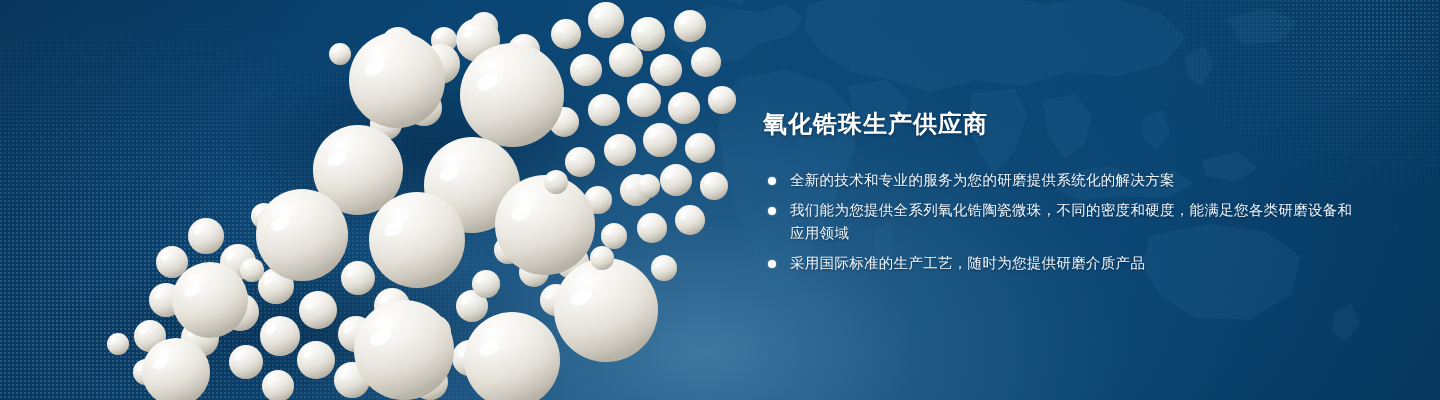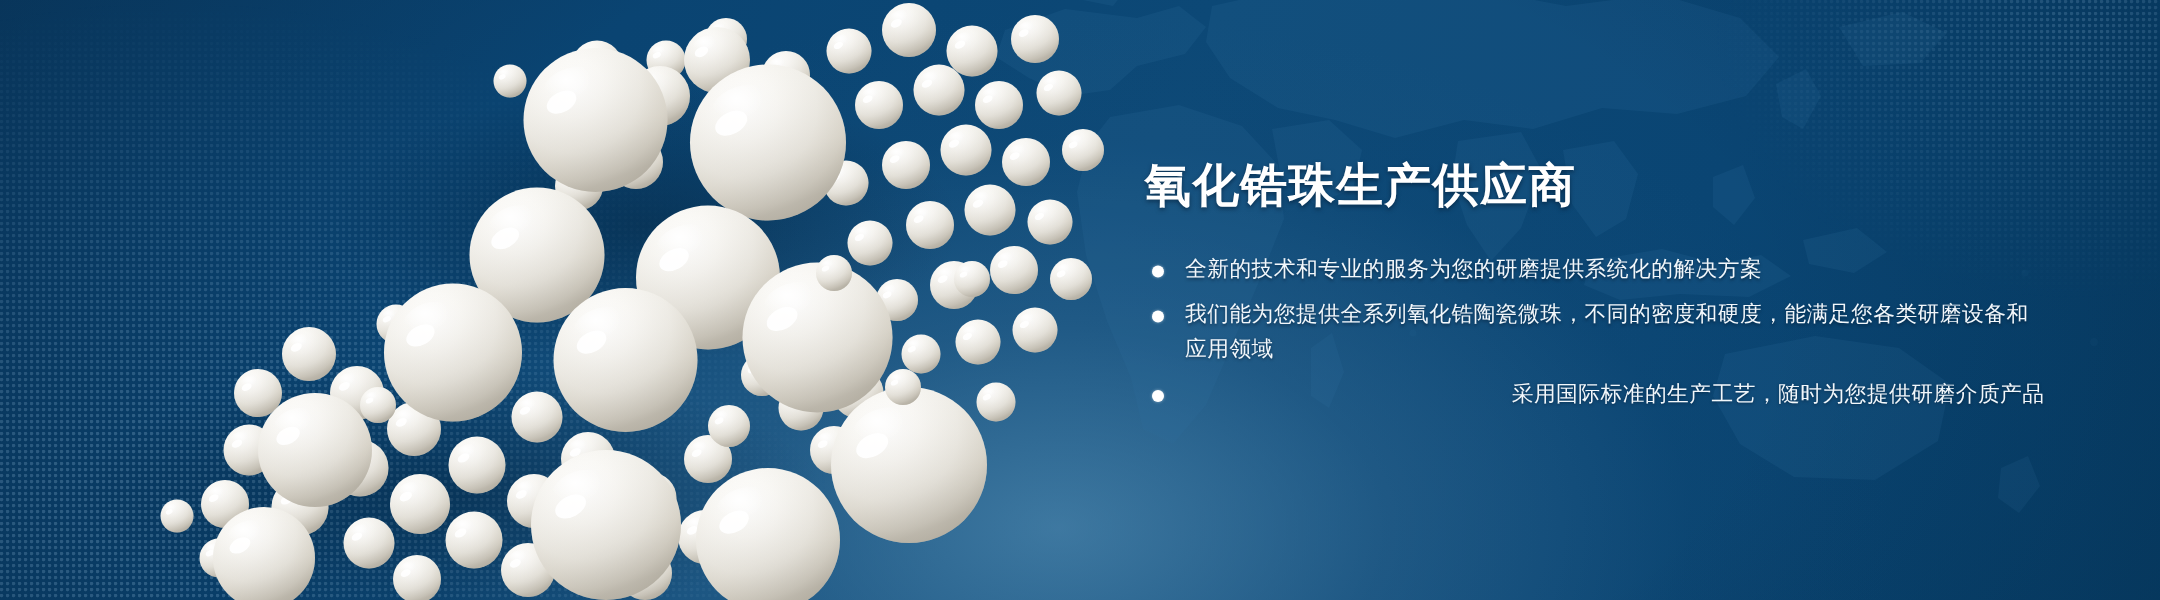--- a/index.html
+++ b/index.html
@@ -95,21 +95,21 @@
 
   
   .copy {
     position: absolute;
     left: 763px;
     top: 104px;
     width: 600px;
   }
   .headline {
     margin: 0;
-    font-size: 31px;
+    font-size: 24px;
     font-weight: 600;
     line-height: 40px;
     letter-spacing: 1px;
     color: #ffffff;
     text-shadow: 0 1px 3px rgba(0,20,40,0.55);
     white-space: nowrap;
   }
   .bullets {
     list-style: none;
     margin: 25px 0 0 0;
@@ -118,21 +118,21 @@
   .bullet {
     position: relative;
     padding-left: 27px;
     margin-bottom: 7px;
     font-size: 14.5px;
     line-height: 23px;
     color: #f2f7fb;
     text-shadow: 0 1px 2px rgba(0,18,36,0.5);
     letter-spacing: 0.3px;
   }
-  .bullet:last-child { margin-bottom: 16px; text-align: right; }
+  .bullet:last-child { margin-bottom: 16px; }
   .bullet-dot {
     position: absolute;
     left: 5px;
     top: 8px;
     width: 8px;
     height: 8px;
     border-radius: 50%;
     background: #ffffff;
     box-shadow: 0 0 2px rgba(255,255,255,0.5);
   }

